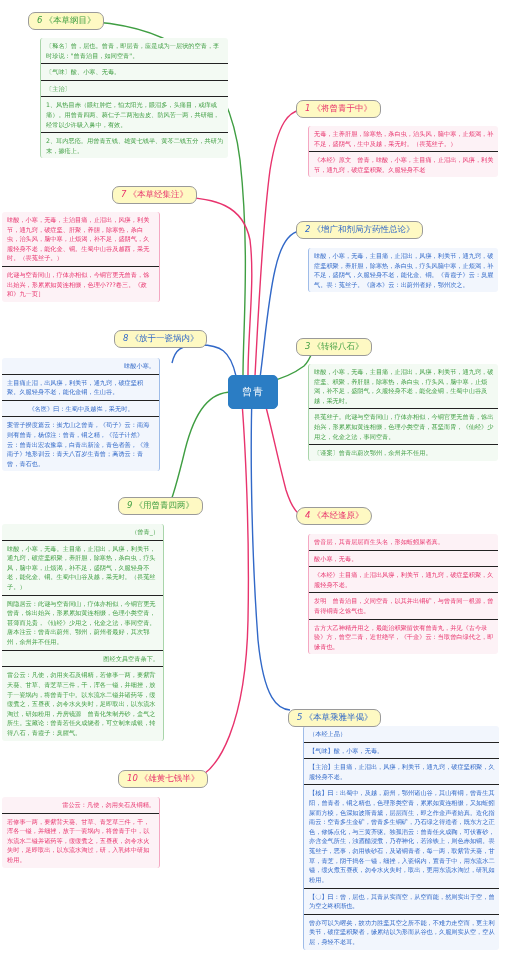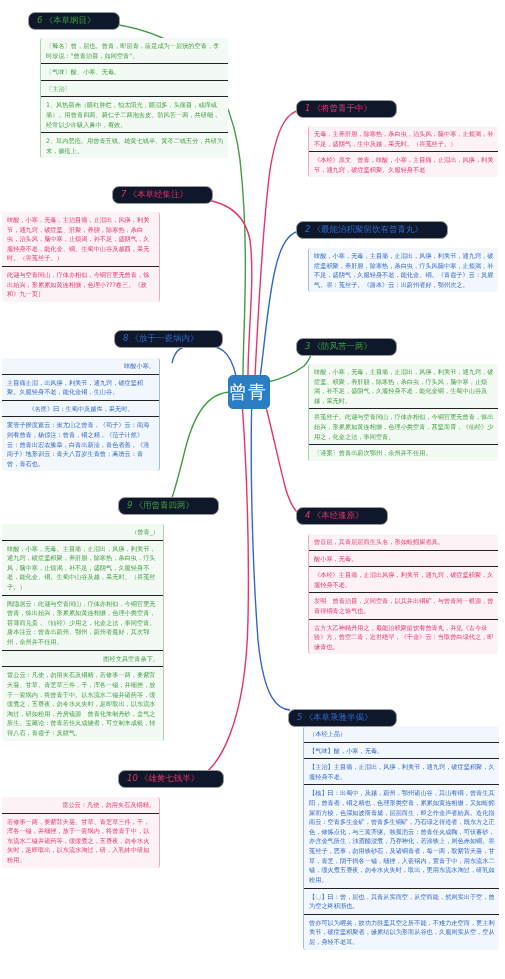--- a/index.html
+++ b/index.html
@@ -19,38 +19,38 @@
     position: absolute;
     left: 0; top: 0;
     width: 505px; height: 979px;
     pointer-events: none;
   }
 
   
   .center-node {
     position: absolute;
     left: 228px; top: 375px;
-    width: 42px; height: 34px;
+    width: 50px; height: 34px;
     background: #2b7dc4;
     border: 1px solid #2b7dc4;
     border-radius: 5px;
-    display: flex; align-items: center; justify-content: flex-start;
+    display: flex; align-items: center; justify-content: center;
     color: #ffffff;
-    font-size: 18px;
+    font-size: 10px;
     letter-spacing: 1px;
     z-index: 30;
   }
 
   
   .pill {
     position: absolute;
-    background: #0f172a;
+    background: #fef9c3;
     border: 1px solid #9a9a9a;
     border-radius: 7px;
-    padding: 3px 24px 4px 8px;
+    padding: 3px 8px 4px 8px;
     font-size: 8.5px;
     white-space: nowrap;
     z-index: 25;
     line-height: 1.1;
   }
   .pill .num { font-style: italic; margin-right: 2px; }
 
   .pill.c-red   { color: #e8336d; }
   .pill.c-blue  { color: #3168c8; }
   .pill.c-green { color: #3f9e42; }
@@ -143,42 +143,42 @@
     <span class="num">7</span><span>《本草经集注》</span>
   </div>
   <div class="branch" style="left:2px; top:212px; width:158px;">
     <div class="blocks g-red fill-red spine-right">
       <div class="blk">味酸，小寒，无毒，主治目痛，止泪出，风痹，利关节，通九窍，破症坚、肝聚，养胆，除寒热，杀白虫，治头风，脑中寒，止烦渴，补不足，盛阴气，久服轻身不老，能化金、铜。生蜀中山谷及越西，采无时。（畏菟丝子。）</div>
       <div class="blk">此谜与空青同山，疗体亦相似，今铜官更无曾青，馀出始兴，形累累如黄连相缀，色理小???卷三。《政和》九一页］</div>
     </div>
   </div>
 
   <div class="pill c-blue" style="left:296px; top:221px;">
-    <span class="num">2</span><span>《最能治积聚留饮有曾青丸》</span>
+    <span class="num">2</span><span>《增广和剂局方药性总论》</span>
   </div>
   <div class="branch" style="left:308px; top:248px; width:190px;">
     <div class="blocks g-blue fill-blue spine-left">
       <div class="blk tail-none">味酸，小寒，无毒，主目痛，止泪出，风痹，利关节，通九窍，破症坚积聚，养肝胆，除寒热，杀白虫，疗头风脑中寒，止烦渴，补不足，盛阴气，久服轻身不老，能化金、铜。《青霞子》云：臭腥气。畏：菟丝子。《唐本》云：出蔚州者好，鄂州次之。</div>
     </div>
   </div>
 
   <div class="pill c-blue" style="left:114px; top:330px;">
     <span class="num">8</span><span>《放于一瓷埚内》</span>
   </div>
   <div class="branch" style="left:2px; top:358px; width:158px;">
     <div class="blocks g-blue fill-blue spine-right">
       <div class="blk right">味酸小寒。</div>
       <div class="blk">主目痛止泪，出风痹，利关节，通九窍，破症坚积聚。久服轻身不老，能化金铜，生山谷。</div>
       <div class="blk center">《名医》曰：生蜀中及越嶲，采无时。</div>
       <div class="blk tail-none">案管子揆度篇云：蚩尤山之曾青，《荀子》云：南海则有曾青，杨倞注：曾青，铜之精，《范子计然》云：曾青出宏农豫章，白青出新淦，青色者善，《淮南子》地形训云：青天八百岁生青曾；高诱云：青曾，青石也。</div>
     </div>
   </div>
 
   <div class="pill c-green" style="left:296px; top:338px;">
-    <span class="num">3</span><span>《防风苦一两》</span>
+    <span class="num">3</span><span>《转得八石》</span>
   </div>
   <div class="branch" style="left:308px; top:364px; width:190px;">
     <div class="blocks g-green fill-green spine-left">
       <div class="blk">味酸，小寒，无毒，主目痛，止泪出，风痹，利关节，通九窍，破症坚、积聚，养肝胆，除寒热，杀白虫，疗头风，脑中寒，止烦渴，补不足，盛阴气，久服轻身不老，能化金铜，生蜀中山谷及越，采无时。</div>
       <div class="blk">畏菟丝子。此谜与空青同山，疗体亦相似，今铜官更无曾青，馀出始兴，形累累如黄连相缀，色理小类空青，甚坚而胄，《仙经》少用之，化金之法，事同空青。</div>
       <div class="blk tail-none">〔谨案〕曾青出蔚次鄂州，余州并不任用。</div>
     </div>
   </div>
 
   <div class="pill c-green" style="left:118px; top:497px;">
@@ -187,21 +187,21 @@
   <div class="branch" style="left:2px; top:524px; width:162px;">
     <div class="blocks g-green fill-green spine-right">
       <div class="blk right">（曾青_）</div>
       <div class="blk">味酸，小寒，无毒。主目痛，止泪出，风痹，利关节，通九窍，破症坚积聚，养肝胆，除寒热，杀白虫，疗头风，脑中寒，止烦渴，补不足，盛阴气，久服轻身不老，能化金、铜。生蜀中山谷及越，采无时。（畏菟丝子。）</div>
       <div class="blk">陶隐居云：此谜与空青同山，疗体亦相似，今铜官更无曾青，馀出始兴，形累累如黄连相缀，色理小类空青，甚薄而兑贵，《仙经》少用之，化金之法，事同空青。唐本注云：曾青出蔚州、鄂州，蔚州者最好，其次鄂州，余州并不任用。</div>
       <div class="blk right">图经文具空青条下。</div>
       <div class="blk tail-none">雷公云：凡使，勿用夹石及铜精，若修事一两，要紫背天葵、甘草、青芝草三件，干，浑各一镒，并细挫，放于一瓷埚内，将曾青于中。以东流水二镒并诸药等，缓缓煮之，五昼夜，勿令水火失时，足即取出，以东流水淘过，研如粉用，丹房镜源　曾青化朱制丹砂，盒气之所生。宝藏论：曾青若任火成烧者，可立制来成银，转得八石，青霞子：臭腥气。</div>
     </div>
   </div>
 
-  <div class="pill c-red" style="left:296px; top:507px;">
+  <div class="pill c-red" style="left:296px; top:507px;border-radius:9px;">
     <span class="num">4</span><span>《本经逢原》</span>
   </div>
   <div class="branch" style="left:308px; top:534px; width:190px;">
     <div class="blocks g-red fill-red spine-left">
       <div class="blk">曾音层，其青层层而生头名，形如蚯蚓屎者真。</div>
       <div class="blk">酸小寒，无毒。</div>
       <div class="blk">《本经》主目痛，止泪出风痹，利关节，通九窍，破症坚积聚，久服轻身不老。</div>
       <div class="blk">发明　曾青治目，义同空青，以其并出铜矿，与曾青同一根源，曾青得铜青之馀气也。</div>
       <div class="blk">古方大乙神精丹用之，最能治积聚留饮有曾青丸，并见《古今录验》方，曾空二青，近世绝罕，《千金》云：当取曾白绿代之，即缘青也。</div>
     </div>

